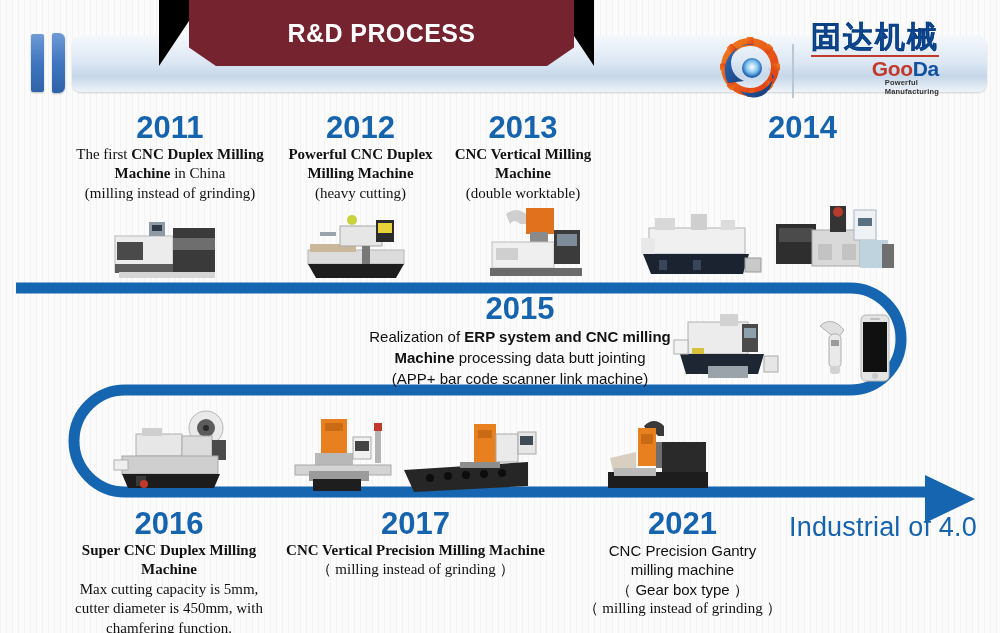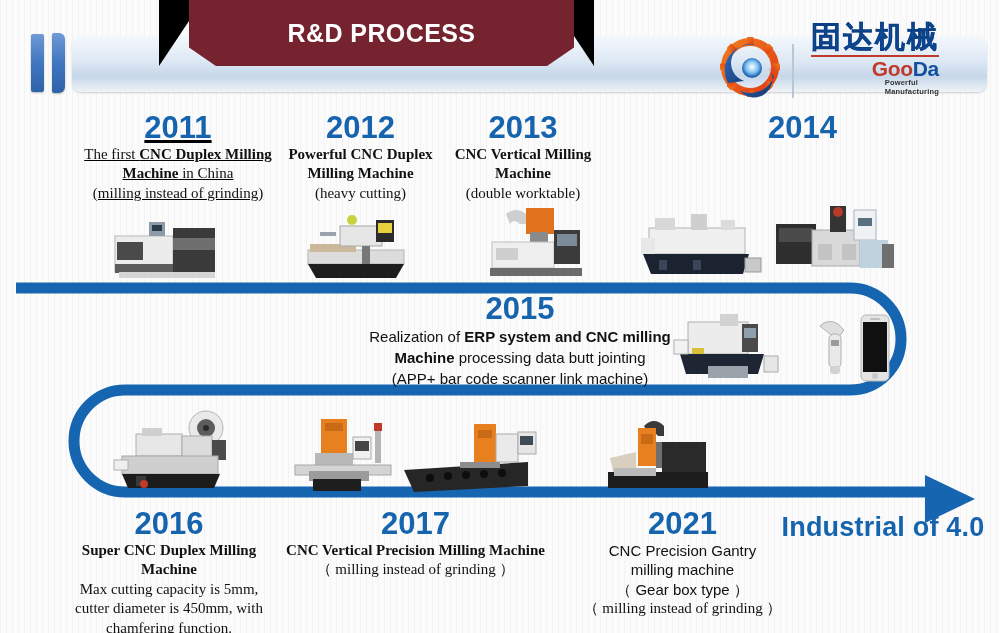--- a/index.html
+++ b/index.html
@@ -83,35 +83,35 @@
   .year{
     font-family:"Liberation Sans", sans-serif;font-weight:bold;
     color:#1663ae;font-size:31px;line-height:1.05;text-align:center;
   }
   .blk{position:absolute;text-align:center;}
   .desc{font-size:15px;color:#111;line-height:1.30;text-align:center;}
   .desc b{font-weight:bold;}
   .sans{font-family:"Liberation Sans", sans-serif;}
   .sans .year{font-size:31px;}
 
-  .b2011{left:58px;top:112px;width:240px;text-decoration:underline;}
+  .b2011{left:50px;top:112px;width:240px;}
   .b2012{left:268px;top:112px;width:185px;}
   .b2013{left:443px;top:112px;width:160px;}
   .b2014{left:615px;top:112px;width:375px;}
 
   .b2015{left:330px;top:293px;width:380px;}
   .b2015 .desc{font-size:15px;line-height:1.42;}
 
   .b2016{left:44px;top:508px;width:250px;}
   .b2017{left:278px;top:508px;width:275px;}
   .b2018{left:570px;top:508px;width:225px;}
 
   .industrial{
     position:absolute;left:768px;top:512px;width:230px;
-    font-family:"Liberation Sans", sans-serif;font-weight:bold;
+    font-family:"Liberation Sans", sans-serif;font-weight:normal;
     font-size:27px;color:#1663ae;text-align:center;letter-spacing:.2px;
   }
 
   
   .mach{position:absolute;}
   .mach svg{display:block;}
 </style>
 </head>
 <body>
 

